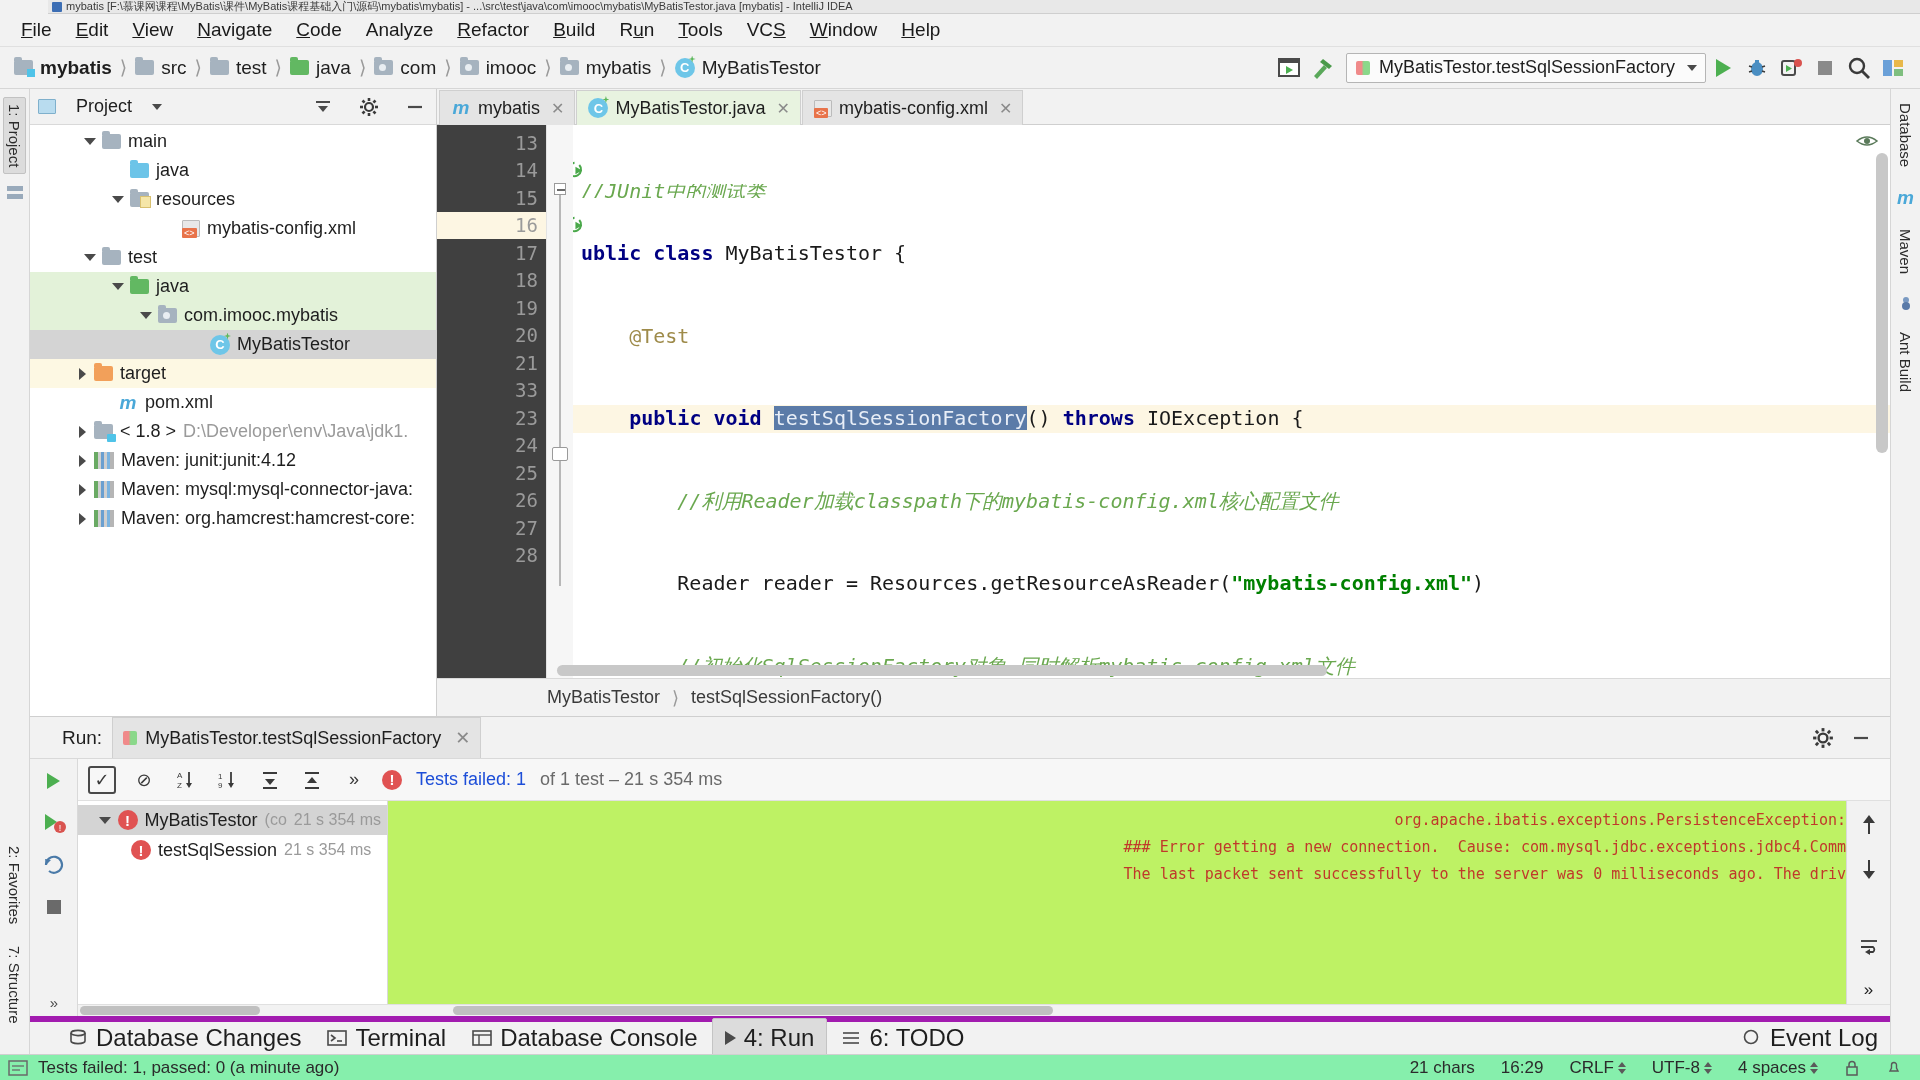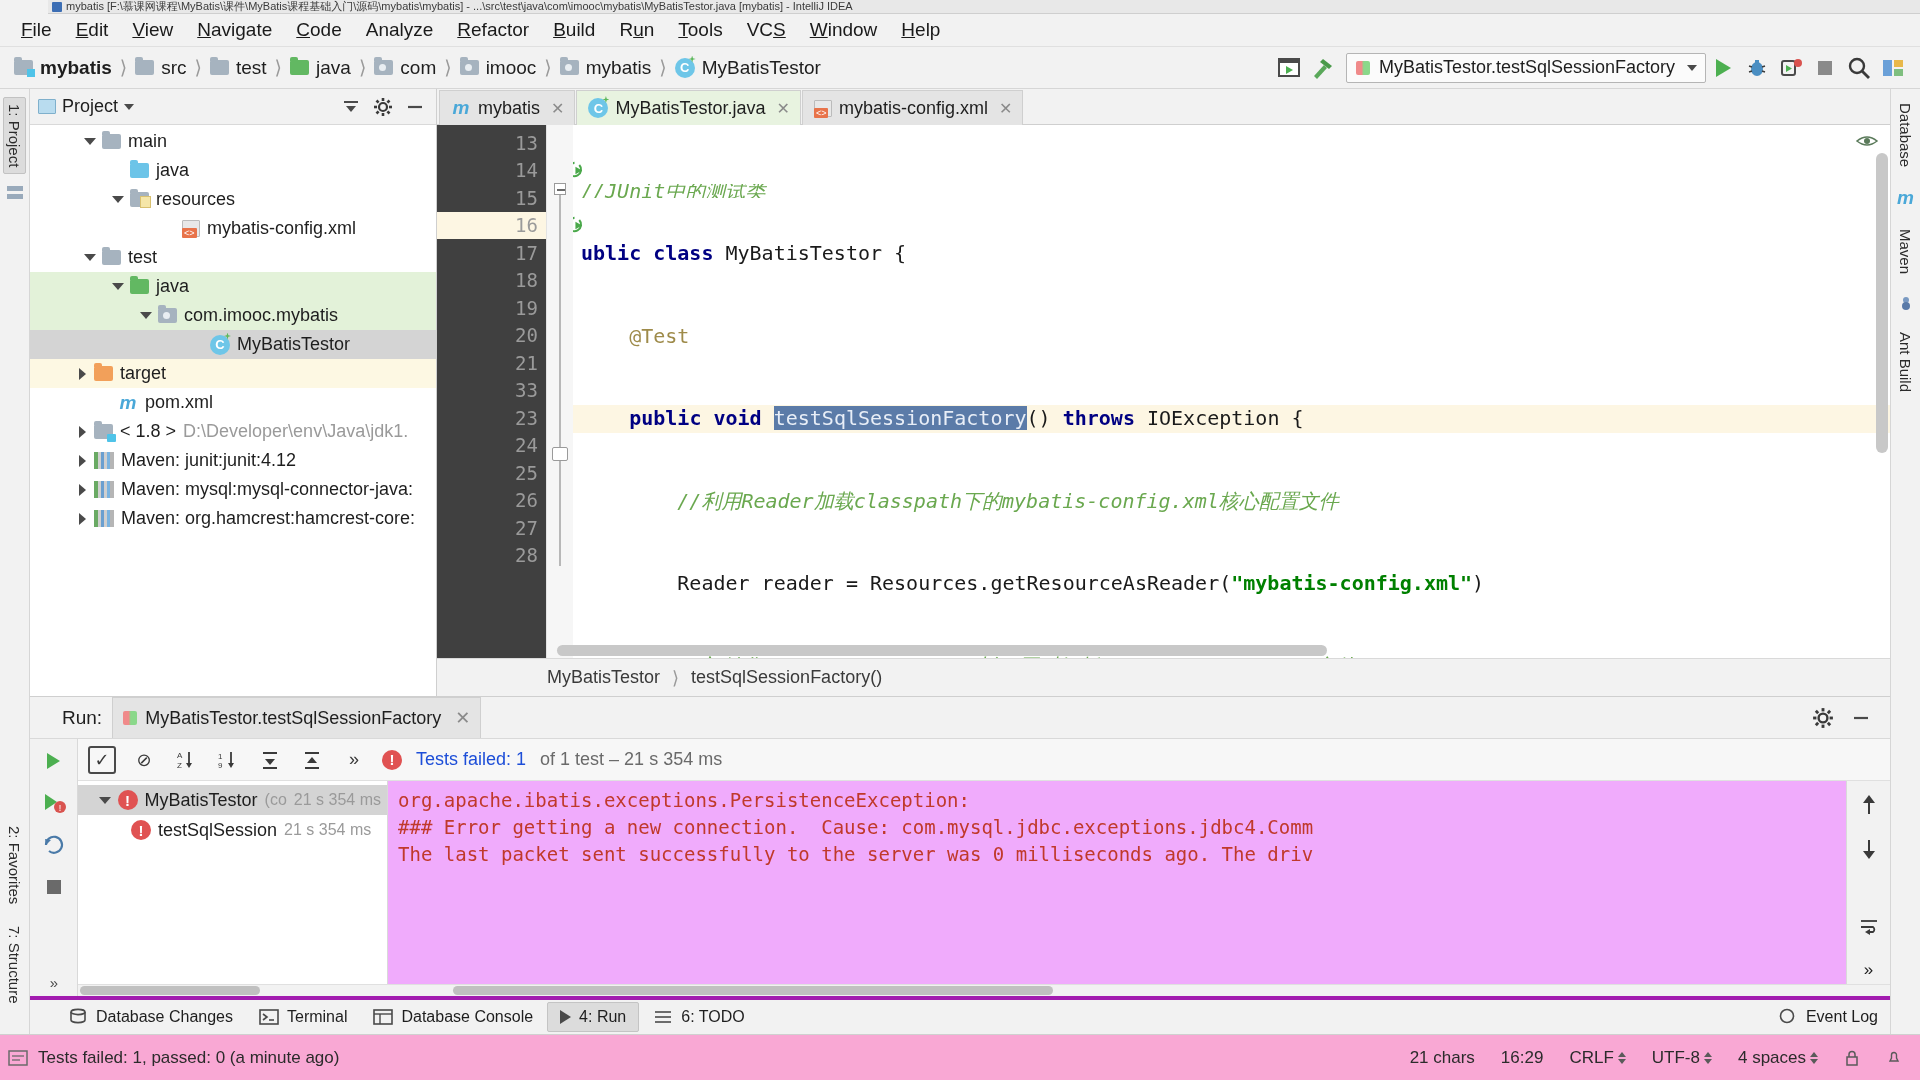--- a/index.html
+++ b/index.html
@@ -89,21 +89,21 @@
   .center { flex: 1; display: flex; flex-direction: column; min-width: 0; }
   .upper { flex: 1; display: flex; min-height: 0; }
 
   
   .project {
     width: 407px; background: #fff; border-right: 1px solid #cfcfcf;
     display: flex; flex-direction: column; min-width: 0;
   }
   .project-head {
     height: 36px; background: #f2f2f2; display: flex; align-items: center;
-    padding: 0 8px; gap: 6px; border-bottom: 1px solid #d9d9d9;
+    padding: 0 8px; gap: 20px; border-bottom: 1px solid #d9d9d9;
   }
   .ph-ico { width: 18px; height: 15px; background: #b9dcef; border: 1px solid #7fb0cc; border-radius: 1px; flex:none;}
   .ph-title { font-size: 18px; }
   .ph-spacer { flex: 1; }
   .ph-btn { width: 26px; height: 24px; display:flex;align-items:center;justify-content:center;cursor:pointer; }
   .tree { flex: 1; overflow: hidden; padding-top: 2px; position: relative; font-size: 18px; }
   .trow { display: flex; align-items: center; height: 29px; padding-right: 6px; white-space: nowrap; cursor: default;}
   .trow.sel  { background: #d4d4d4; }
   .trow.green{ background: #e3f2d9; }
   .trow.cream{ background: #fdf8e3; }
@@ -183,41 +183,41 @@
   .tb-i.boxed { border: 2px solid #4a4a4a; border-radius: 3px; }
   .err-dot { width:20px;height:20px;border-radius:50%;background:#e05252;color:#fff;font-size:15px;font-weight:bold;display:flex;align-items:center;justify-content:center;flex:none;}
   .tests-failed { color: #1d4ed8; font-size: 18px; }
   .tests-rest { color: #6a6a6a; font-size: 18px; }
   .run-split { flex: 1; display: flex; min-height: 0; }
   .test-tree { width: 310px; background: #fff; border-right: 1px solid #d9d9d9; font-size: 18px; padding-top: 4px; overflow:hidden;}
   .ttrow { display:flex; align-items:center; height: 30px; gap: 7px; padding-right: 6px; white-space: nowrap;}
   .ttrow.sel { background: #d4d4d4; }
   .ttime { color: #9a9a9a; font-size: 16px; }
   .console {
-    flex: 1; background: #f0abfc; font-family: "DejaVu Sans Mono", monospace;
-    font-size: 19px; line-height: 27px; color: #c0392b; padding: 6px 0 0 10px;
-    overflow: hidden; white-space: pre; position: relative; min-width:0;
+    flex: 1; background: #bef264; font-family: "DejaVu Sans Mono", monospace;
+    font-size: 15px; line-height: 27px; color: #c0392b; padding: 6px 0 0 10px;
+    overflow: hidden; white-space: pre; position: relative; min-width:0;text-align:right;
   }
   .console-scroll { width: 44px; background: #f2f2f2; border-left:1px solid #d9d9d9; display:flex;flex-direction:column;align-items:center;padding-top:10px;gap:16px;}
   .run-hscroll { height: 12px; background: #f2f2f2; position: relative; border-top:1px solid #e0e0e0;}
   .run-hscroll i { position:absolute; left:2px; top:1px; height:9px; width:180px; background:#c0c0c0; border-radius:5px; display:block;}
   .run-hscroll i.b { left: 375px; width: 600px; }
 
   
   .toolbar-bottom {
-    height: 38px; background: #f2f2f2; border-top: 4px solid #a21caf;
-    display: flex; align-items: center; gap: 2px; padding-left: 26px; font-size: 16px;
+    height: 38px; background: #f2f2f2; border-top: 6px solid #a21caf;
+    display: flex; align-items: center; gap: 2px; padding-left: 26px; font-size: 24px;
   }
   .tw-btn { display:flex; align-items:center; gap:8px; padding: 5px 12px; cursor:pointer; }
   .tw-btn.active { background: #dcdcdc; border: 1px solid #c4c4c4; border-radius: 2px; }
   .tw-spacer { flex: 1; }
 
   
   .statusbar {
-    height: 46px; background: #f9a8d4; border-top: 1px solid #d0d0d0;
+    height: 26px; background: #86efac; border-top: 1px solid #d0d0d0;
     display: flex; align-items: center; padding: 0 10px 0 8px; gap: 10px; font-size: 17px; color: #2b2b2b;
   }
   .sb-spacer { flex: 1; }
   .sb-item { padding: 0 8px; cursor: pointer; white-space: nowrap; }
   .updn { display:inline-flex;flex-direction:column;gap:2px;margin-left:4px;vertical-align:middle;}
   .updn b { width:0;height:0;border-left:4px solid transparent;border-right:4px solid transparent;}
   .updn b.u { border-bottom:5px solid #5a5a5a;}
   .updn b.d { border-top:5px solid #5a5a5a;}
 
   svg { display:block; }

